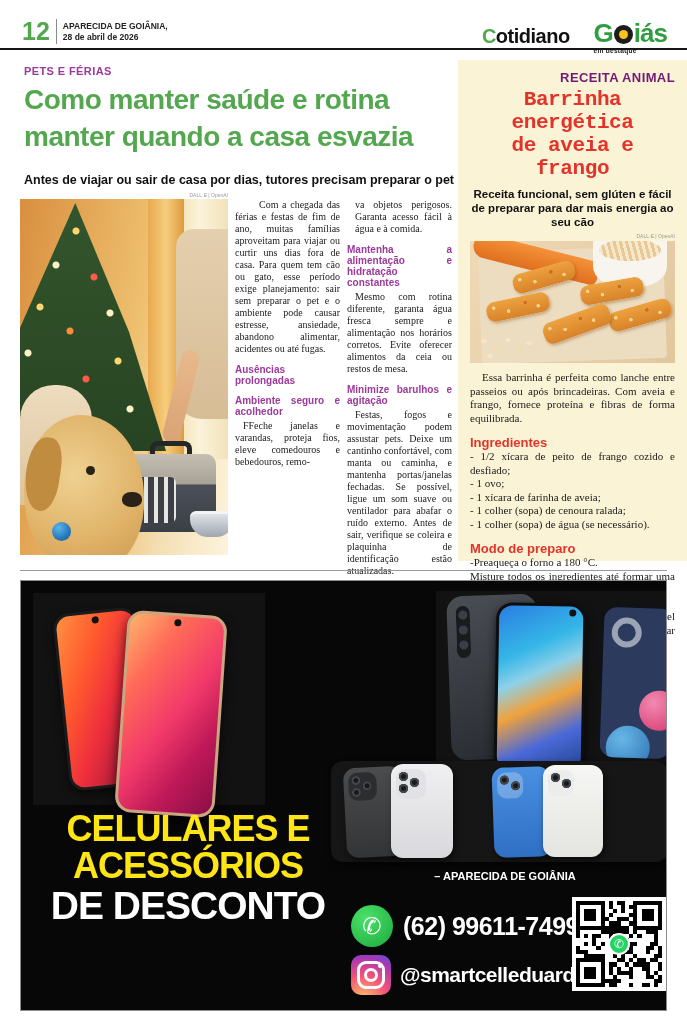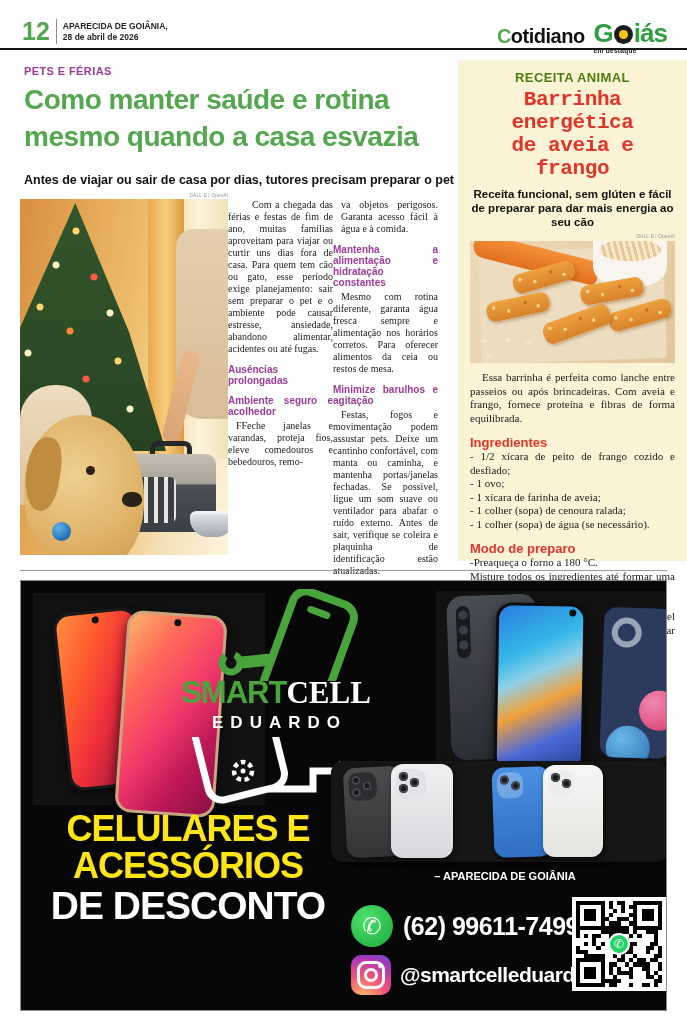--- a/index.html
+++ b/index.html
@@ -8,36 +8,36 @@
   }
   *{margin:0;padding:0;box-sizing:border-box;}
   body{background:#e9e9e9;font-family:"Liberation Sans",sans-serif;}
   .page{position:relative;width:687px;height:1024px;background:#fff;margin:0 auto;overflow:hidden;}
 
   
   .header-left{position:absolute;left:22px;top:19px;display:flex;gap:6px;align-items:flex-start;}
   .page-num{font-weight:bold;font-size:25px;line-height:25px;color:var(--green);}
   .hdr-div{width:1px;height:25px;background:#8a8a8a;}
   .dateline{font-weight:bold;font-size:8.5px;line-height:10.5px;color:#222;padding-top:2px;}
-  .header-right{position:absolute;right:20px;top:20px;display:flex;align-items:flex-start;gap:9px;}
+  .header-right{position:absolute;right:20px;top:20px;display:flex;align-items:flex-start;gap:24px;}
   .section-name{font-weight:bold;font-size:20px;color:#111;margin-top:5px;letter-spacing:-.5px;}
   .section-name .cap{color:var(--green);}
   .brand-row{display:flex;align-items:center;font-weight:bold;font-size:26px;letter-spacing:-1px;color:#2f9e41;line-height:26px;}
   .brand-o{display:inline-block;width:19px;height:19px;border-radius:50%;background:#1c1c1c;margin:3px 1px 0 1px;position:relative;}
   .brand-o::after{content:"";position:absolute;left:5px;top:5px;width:9px;height:9px;border-radius:50%;background:#f5c518;}
   .brand-tagline{font-weight:bold;font-size:6.5px;color:#222;text-align:left;margin-top:1px;letter-spacing:.3px;}
   .header-rule{position:absolute;left:0;right:0;top:48px;height:2px;background:#161616;}
 
   
   .kicker{position:absolute;left:24px;top:65px;font-weight:bold;font-size:11px;letter-spacing:.4px;color:var(--purple);}
   .headline{position:absolute;left:24px;top:81px;font-weight:bold;font-size:28px;line-height:37px;color:var(--green);letter-spacing:-.5px;}
   .deck{position:absolute;left:24px;top:173px;font-weight:bold;font-size:12.5px;color:#111;}
   .credit{font-size:5px;color:#999;}
   .credit-art{position:absolute;left:20px;top:192px;width:208px;text-align:right;}
-  .body-row{position:absolute;left:20px;top:199px;width:438px;display:flex;}
+  .body-row{position:absolute;left:20px;top:199px;width:438px;display:flex;gap:7px;}
   .col{width:105px;font-family:"Liberation Serif",serif;font-size:10px;line-height:12px;text-align:justify;color:var(--ink);}
   .col .p{text-indent:8px;}
   .col .p.lead{text-indent:24px;}
   .col .p.noindent{text-indent:0;margin-left:8px;}
   .col .h{font-family:"Liberation Sans",sans-serif;font-weight:bold;font-size:10px;line-height:11px;color:var(--purple);margin:9px 0 3px;}
 
   
   .art-photo{position:relative;flex:none;width:208px;height:356px;overflow:hidden;
     background:linear-gradient(100deg,#d98f3f 0%,#eec06f 52%,#f4dfb4 74%,#fdf4dd 100%);}
   .ap-window{position:absolute;right:0;top:0;width:52px;height:260px;background:linear-gradient(90deg,#f3dfae,#fbf3da 45%,#f1e2ba);}
@@ -67,21 +67,21 @@
   .ap-dog-nose{position:absolute;left:98px;bottom:66px;width:20px;height:15px;background:#2a2118;border-radius:45%;}
   .ap-carrier{position:absolute;right:4px;bottom:22px;width:108px;height:92px;}
   .ap-handle{position:absolute;left:34px;top:0;width:42px;height:15px;border:5px solid #24262a;border-bottom:none;border-radius:8px 8px 0 0;}
   .ap-cbody{position:absolute;left:0;top:13px;width:100px;height:78px;border-radius:10px;background:linear-gradient(#c4bfb2 0%,#a8a396 38%,#4b5058 40%,#3a3f46 100%);}
   .ap-grille{position:absolute;left:8px;top:36px;width:52px;height:46px;border-radius:6px;background:repeating-linear-gradient(90deg,#e8e6e0 0 4px,#3c4046 4px 10px);}
   .ap-bowl{position:absolute;right:-10px;bottom:-4px;width:44px;height:26px;background:linear-gradient(#dfe3e8,#9fa6ae);border-radius:6px 6px 18px 18px;border-top:3px solid #f2f4f6;}
   .ap-ball{position:absolute;left:32px;bottom:14px;width:19px;height:19px;border-radius:50%;background:radial-gradient(circle at 35% 30%,#5db4e8,#1f6fb4 70%);}
 
   
   .recipe{position:absolute;left:458px;top:60px;width:229px;height:501px;background:var(--cream);padding:10px 12px 8px;}
-  .rc-label{text-align:center;font-weight:bold;font-size:13px;color:#4d7c0f;letter-spacing:.4px;}
+  .rc-label{text-align:right;font-weight:bold;font-size:13px;color:#701a75;letter-spacing:.4px;}
   .rc-title{text-align:center;font-weight:bold;font-size:21px;line-height:23px;color:var(--red);letter-spacing:-.4px;margin-top:3px;font-family:Liberation Mono, monospace;}
   .rc-deck{text-align:center;font-weight:bold;font-size:11.5px;line-height:14px;color:#111;margin-top:7px;}
   .rc-credit{text-align:right;margin-top:4px;}
   .rc-body{font-family:"Liberation Serif",serif;font-size:11px;line-height:13.5px;color:var(--ink);text-align:justify;}
   .rc-intro{margin-top:8px;text-indent:12px;}
   .rc-h{font-weight:bold;font-size:13px;color:var(--red);margin-top:10px;font-family:"Liberation Sans",sans-serif;}
   .rc-photo{position:relative;width:205px;height:122px;margin-top:2px;overflow:hidden;background:linear-gradient(120deg,#eed9b6,#e2c79d);}
   .rp-sheet{position:absolute;left:10px;top:8px;width:185px;height:112px;background:#ecdcc0;border-radius:4px;transform:rotate(-2deg);}
   .rp-carrot{position:absolute;left:2px;top:6px;width:128px;height:24px;background:linear-gradient(#f49138,#e06f1f);border-radius:12px 6px 6px 12px;transform:rotate(14deg);}
   .rp-bowl{position:absolute;right:8px;top:-6px;width:74px;height:52px;background:#f8f5ee;border-radius:0 0 40% 40%;}
@@ -182,21 +182,21 @@
           <span>iás</span>
       </div>
       <div class="brand-tagline">em destaque</div>
     </div>
   </div>
   <div class="header-rule"></div>
 
   <div class="kicker">PETS E FÉRIAS</div>
   <div class="headline">
     <div>Como manter saúde e rotina</div>
-    <div>mesmo quando a casa esvazia</div>
+    <div>manter quando a casa esvazia</div>
   </div>
   <div class="deck">Antes de viajar ou sair de casa por dias, tutores precisam preparar o pet e o lar</div>
   <div class="credit credit-art">DALL·E | OpenAI</div>
 
   <div class="body-row">
     <div class="art-photo">
       <div class="ap-window"></div>
       <div class="ap-curtain"></div>
       <div class="ap-tree"></div>
       <div class="ap-lights"></div>
@@ -218,21 +218,21 @@
     </div>
     <div class="col">
       <div class="p lead">Com a chegada das férias e festas de fim de ano, muitas famílias aproveitam para viajar ou curtir uns dias fora de casa. Para quem tem cão ou gato, esse período exige planejamento: sair sem preparar o pet e o ambiente pode causar estresse, ansiedade, abandono alimentar, acidentes ou até fugas.</div>
       <div class="h">Ausências prolongadas</div>
       <div class="h">Ambiente seguro e acolhedor</div>
       <div class="p">FFeche janelas e varandas, proteja fios, eleve comedouros e bebedouros, remo-</div>
     </div>
     <div class="col">
       <div class="p noindent">va objetos perigosos. Garanta acesso fácil à água e à comida.</div>
       <div class="h">Mantenha a alimentação e hidratação constantes</div>
-      <div class="p">Mesmo com rotina diferente, garanta água fresca sempre e alimentação nos horários corretos. Para oferecer alimentos da ceia ou restos de mesa.</div>
+      <div class="p">Mesmo com rotina diferente, garanta água fresca sempre e alimentação nos horários corretos. Evite oferecer alimentos da ceia ou restos de mesa.</div>
       <div class="h">Minimize barulhos e agitação</div>
       <div class="p">Festas, fogos e movimentação podem assustar pets. Deixe um cantinho confortável, com manta ou caminha, e mantenha portas/janelas fechadas. Se possível, ligue um som suave ou ventilador para abafar o ruído externo. Antes de sair, verifique se coleira e plaquinha de identificação estão atualizadas.</div>
     </div>
   </div>
 
   <div class="recipe">
     <div class="rc-label">RECEITA ANIMAL</div>
     <div class="rc-title">
       <div>Barrinha energética</div>
       <div>de aveia e frango</div>
@@ -286,37 +286,20 @@
         <div class="ph-notch" style="left:auto;right:10px;"></div>
       </div>
     <div class="phone ph-r3">
         <div class="ph-screen">
           <div class="ring"></div>
           <div class="bokeh1"></div>
           <div class="bokeh2"></div>
         </div>
       </div>
 
-    <div class="logo-block">
-      <svg class="logo-top-svg" width="160" height="92" viewBox="0 0 160 92">
-        <rect x="62" y="6" width="64" height="110" rx="14" fill="none" stroke="#4aa43c" stroke-width="8" transform="rotate(20 94 61)"></rect>
-        <rect x="92" y="20" width="24" height="7" rx="3.5" fill="#4aa43c" transform="rotate(20 104 23)"></rect>
-        <circle cx="16" cy="74" r="9" fill="none" stroke="#4aa43c" stroke-width="7" stroke-dasharray="36 10"></circle>
-        <rect x="24" y="66" width="34" height="12" rx="5" fill="#4aa43c" transform="rotate(-6 41 72)"></rect>
-      </svg>
-      <div class="wordmark"><span class="wm-smart">SMART</span><span class="wm-cell">CELL</span></div>
-      <div class="wm-name">EDUARDO</div>
-      <svg class="logo-bot-svg" width="182" height="72" viewBox="0 0 182 72">
-        <rect x="14" y="-38" width="78" height="96" rx="14" fill="none" stroke="#ffffff" stroke-width="7" transform="rotate(-14 53 10)"></rect>
-        <circle cx="58" cy="34" r="9" fill="none" stroke="#ffffff" stroke-width="4.5" stroke-dasharray="4.5 3.5"></circle>
-        <circle cx="58" cy="34" r="2.5" fill="#ffffff"></circle>
-        <path d="M84 52 h44 v-18 h28" fill="none" stroke="#ffffff" stroke-width="7"></path>
-        <path d="M154 24 l20 10 -20 10 z" fill="#ffffff"></path>
-      </svg>
-    </div>
 
     <div class="ad-panel iph">
       <div class="iph iph-1">
           <div class="cam">
             <div class="lens a"></div>
             <div class="lens b"></div>
             <div class="lens c"></div>
           </div>
         </div>
       <div class="iph iph-2">

